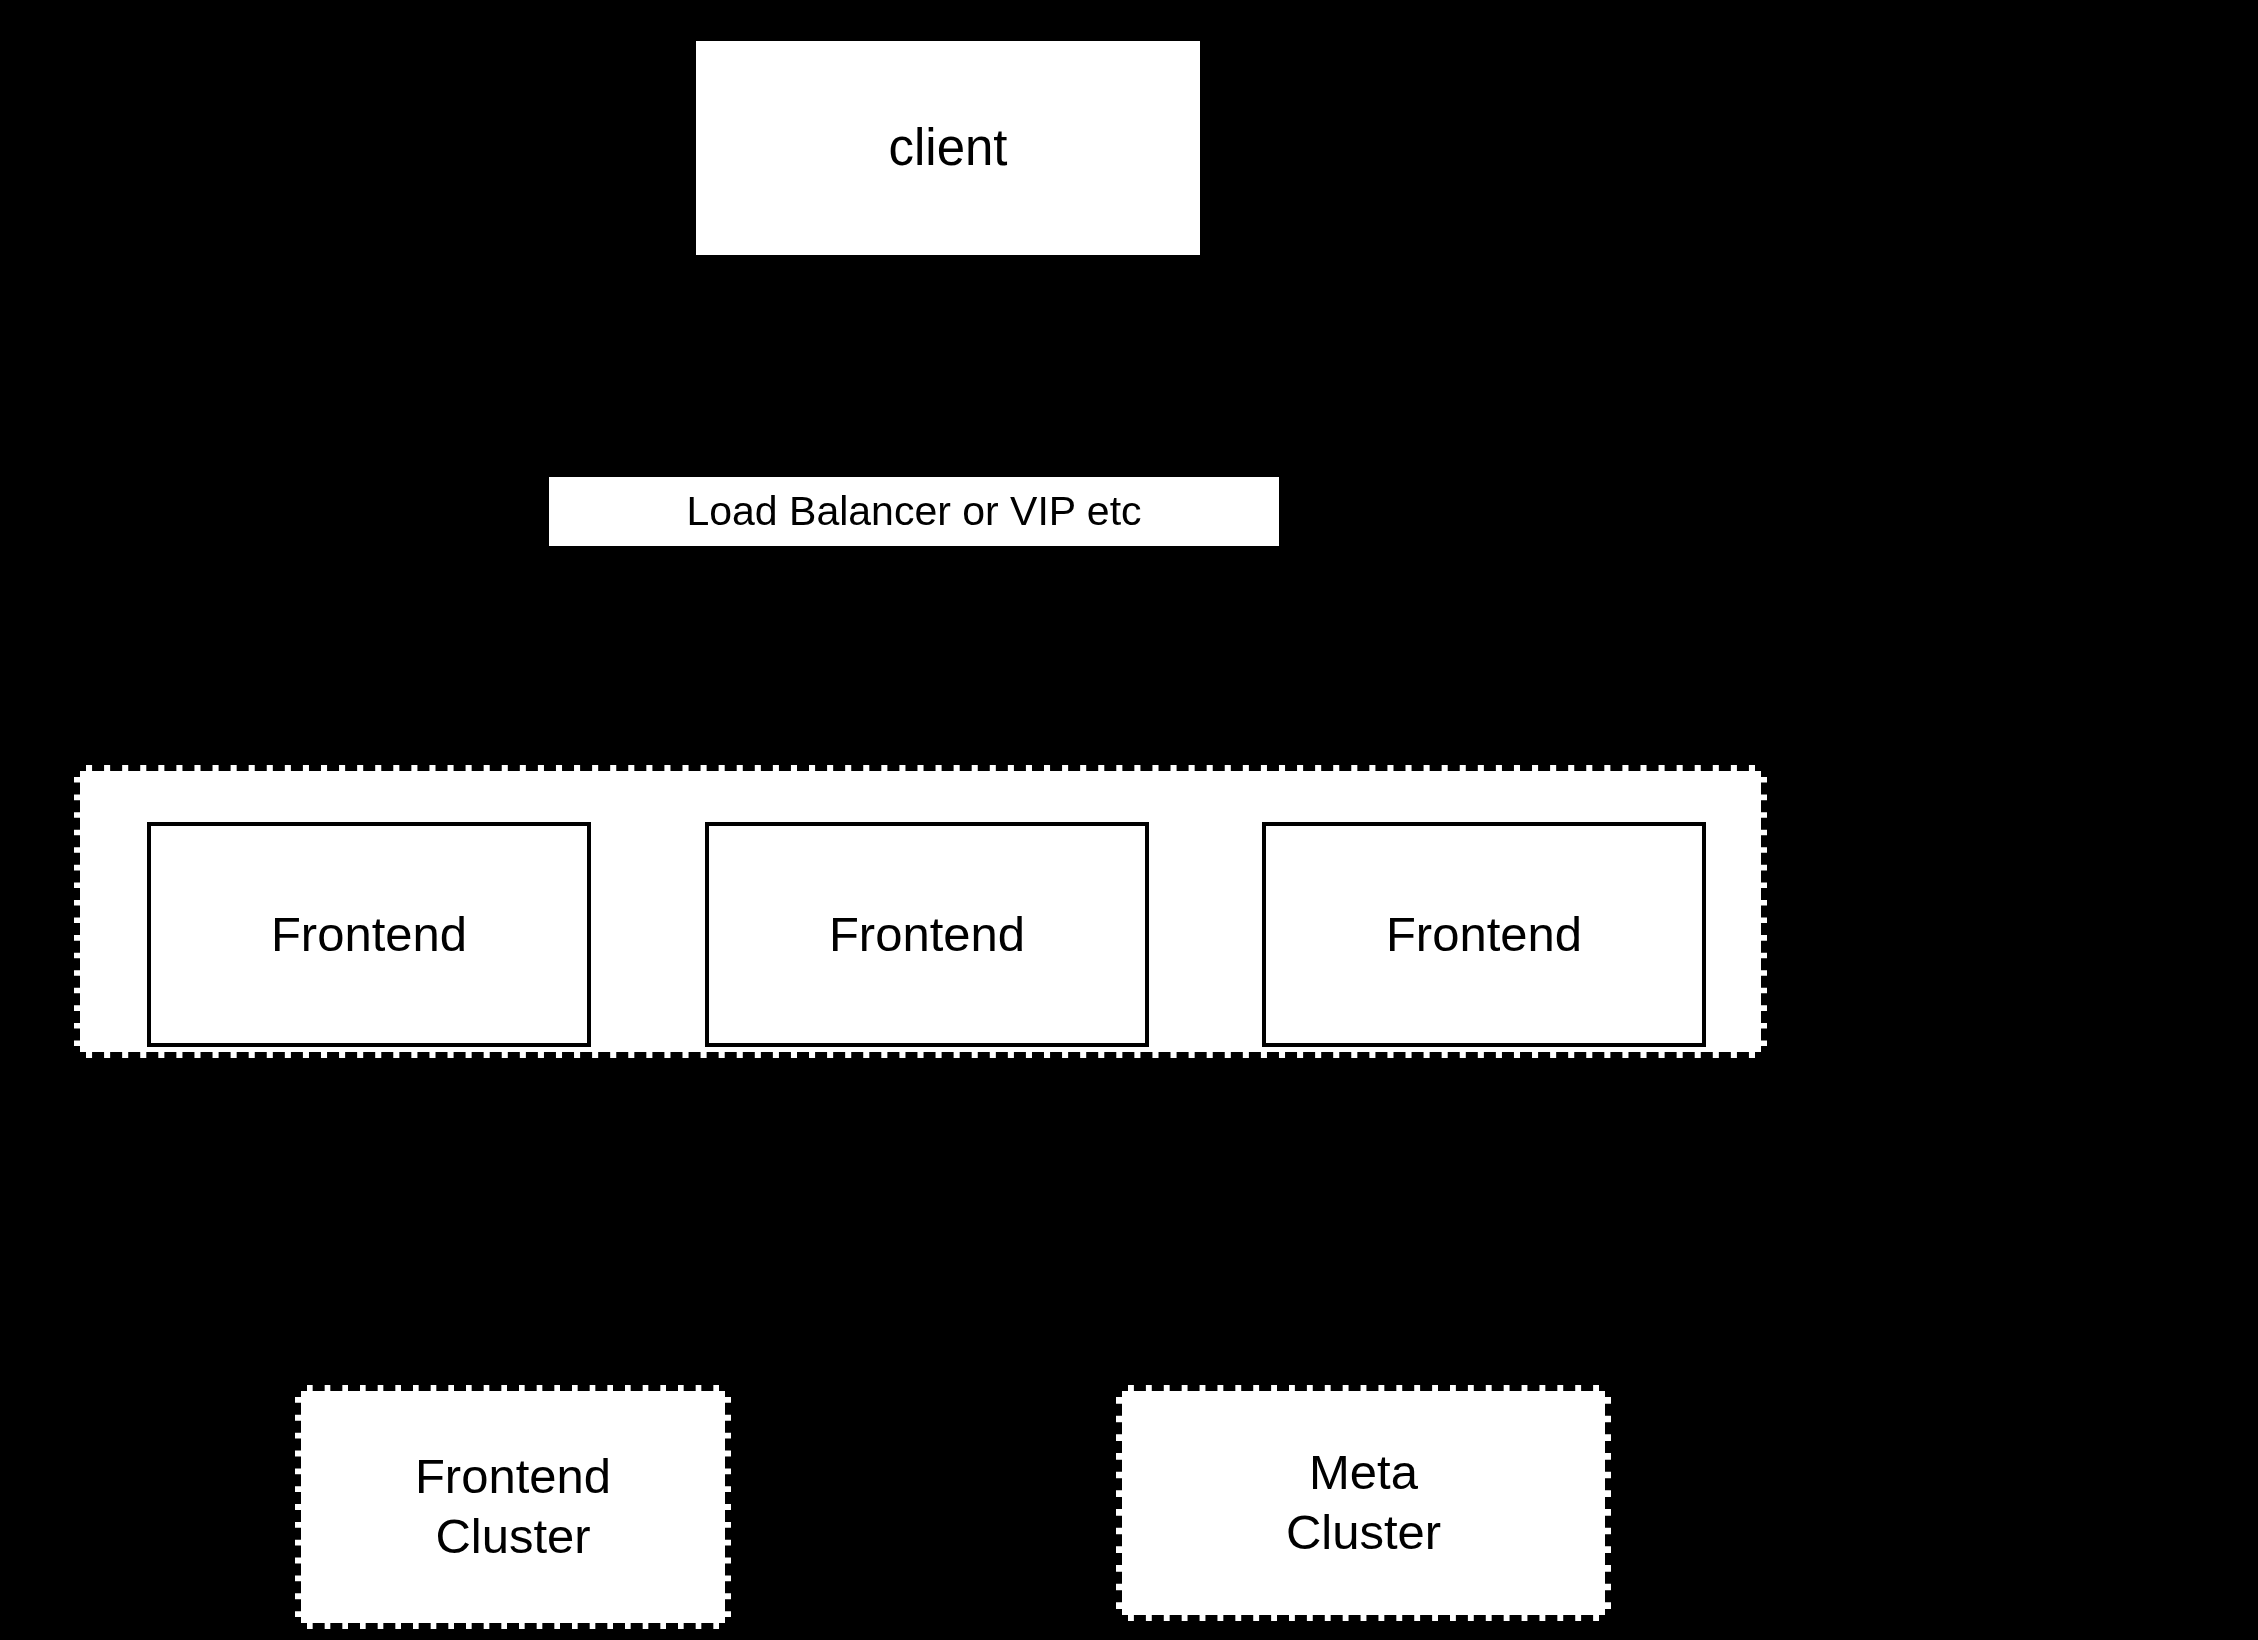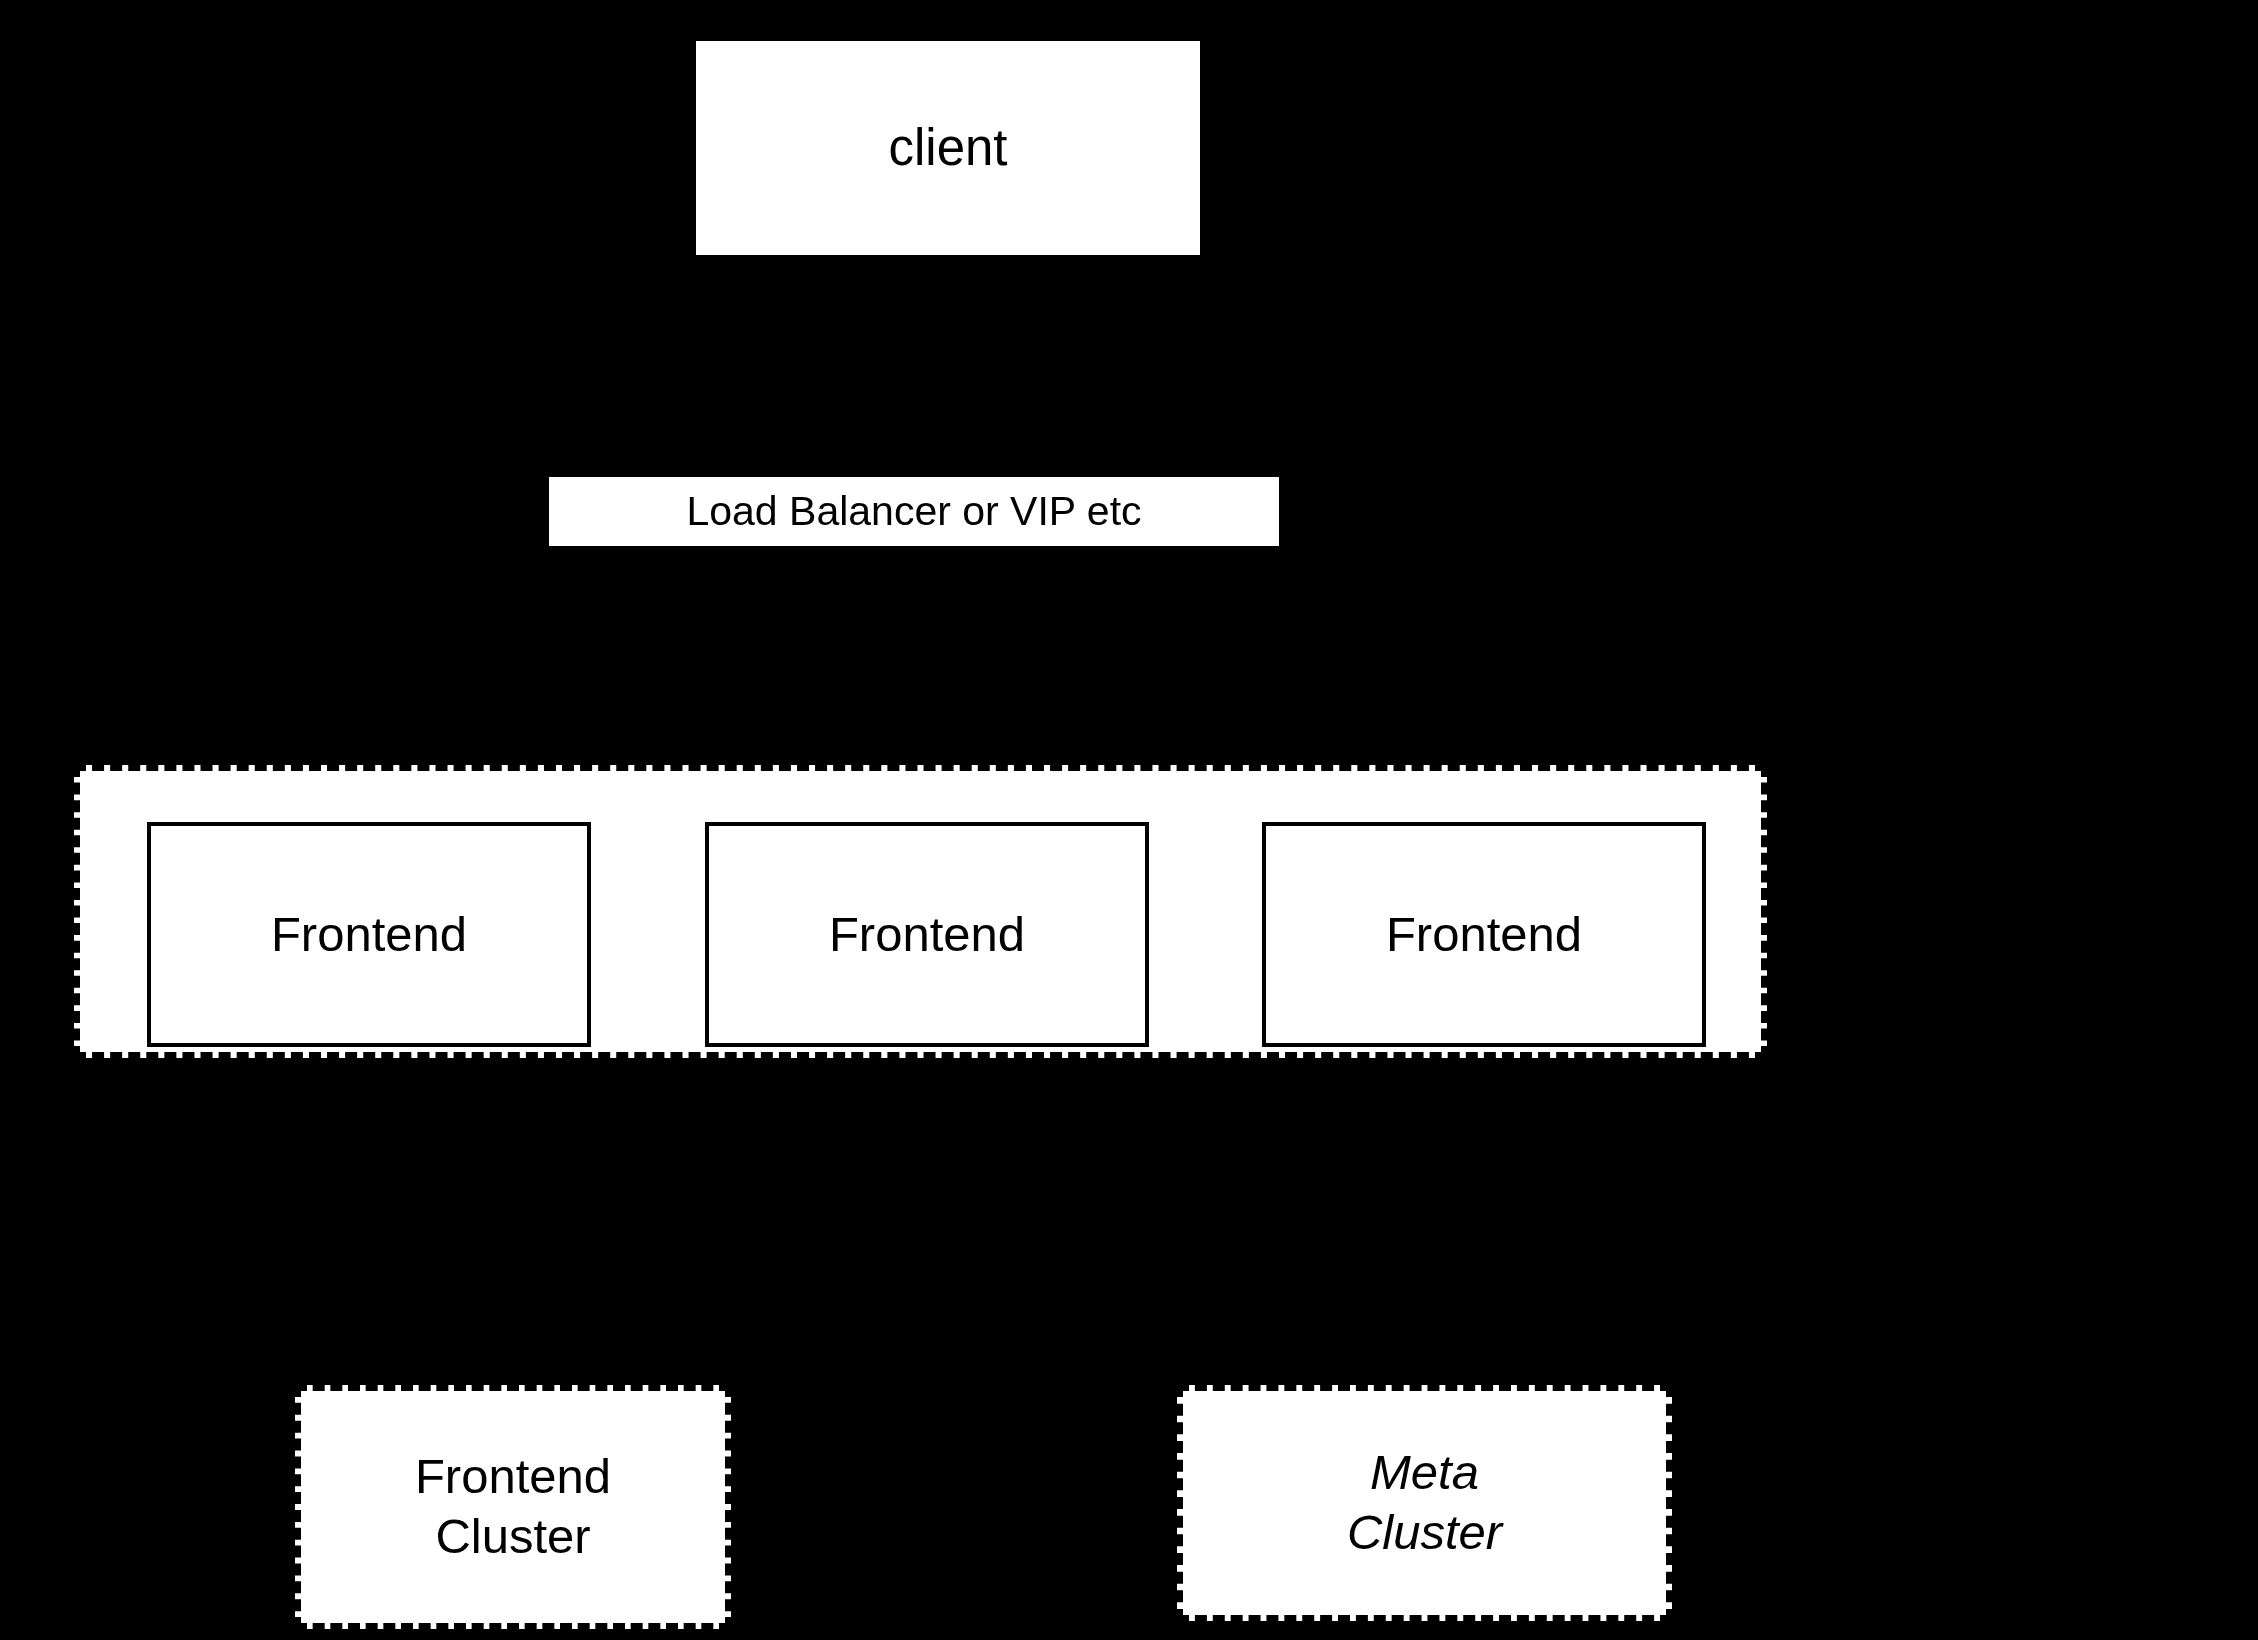--- a/index.html
+++ b/index.html
@@ -86,25 +86,24 @@
     border: 6.4px dashed #000000;
     font-size: 49px;
   }
   .datanode-box {
     left: 295px;
     top: 1385px;
     width: 436px;
     height: 244px;
   }
   .meta-box {
-    left: 1177px;
+    left: 1116px;
     top: 1385px;
     width: 495px;
     height: 236px;
-    font-style: italic;
   }
 
   .node-label {
     display: block;
     white-space: pre-line;
   }
 </style>
 </head>
 <body>
 

